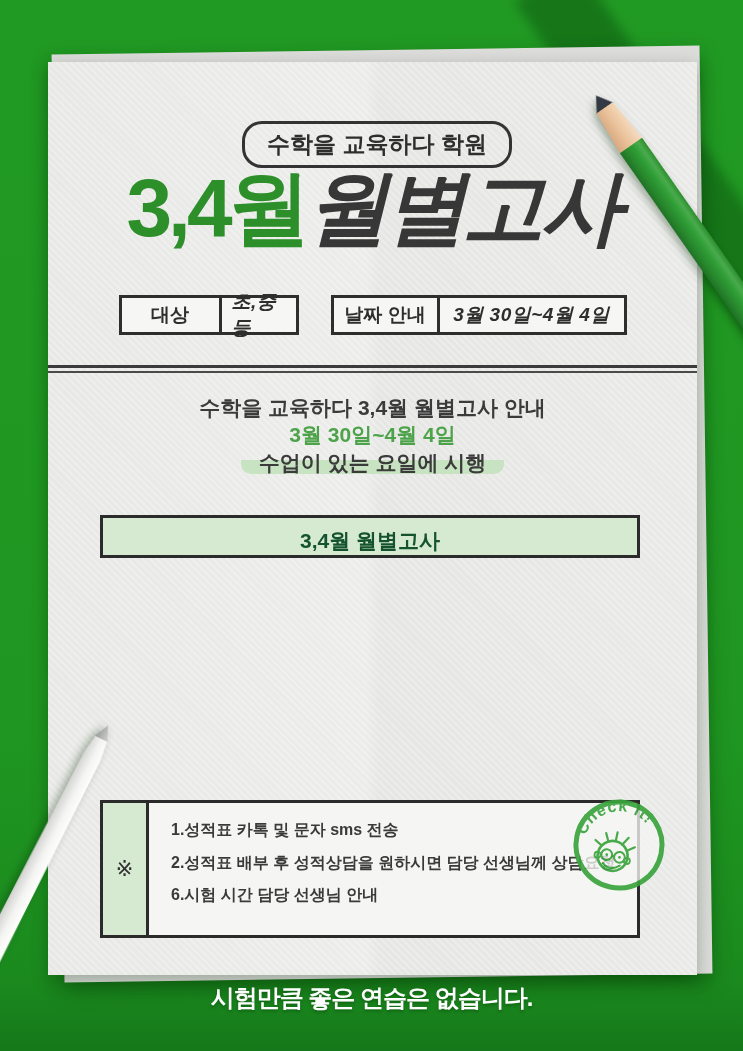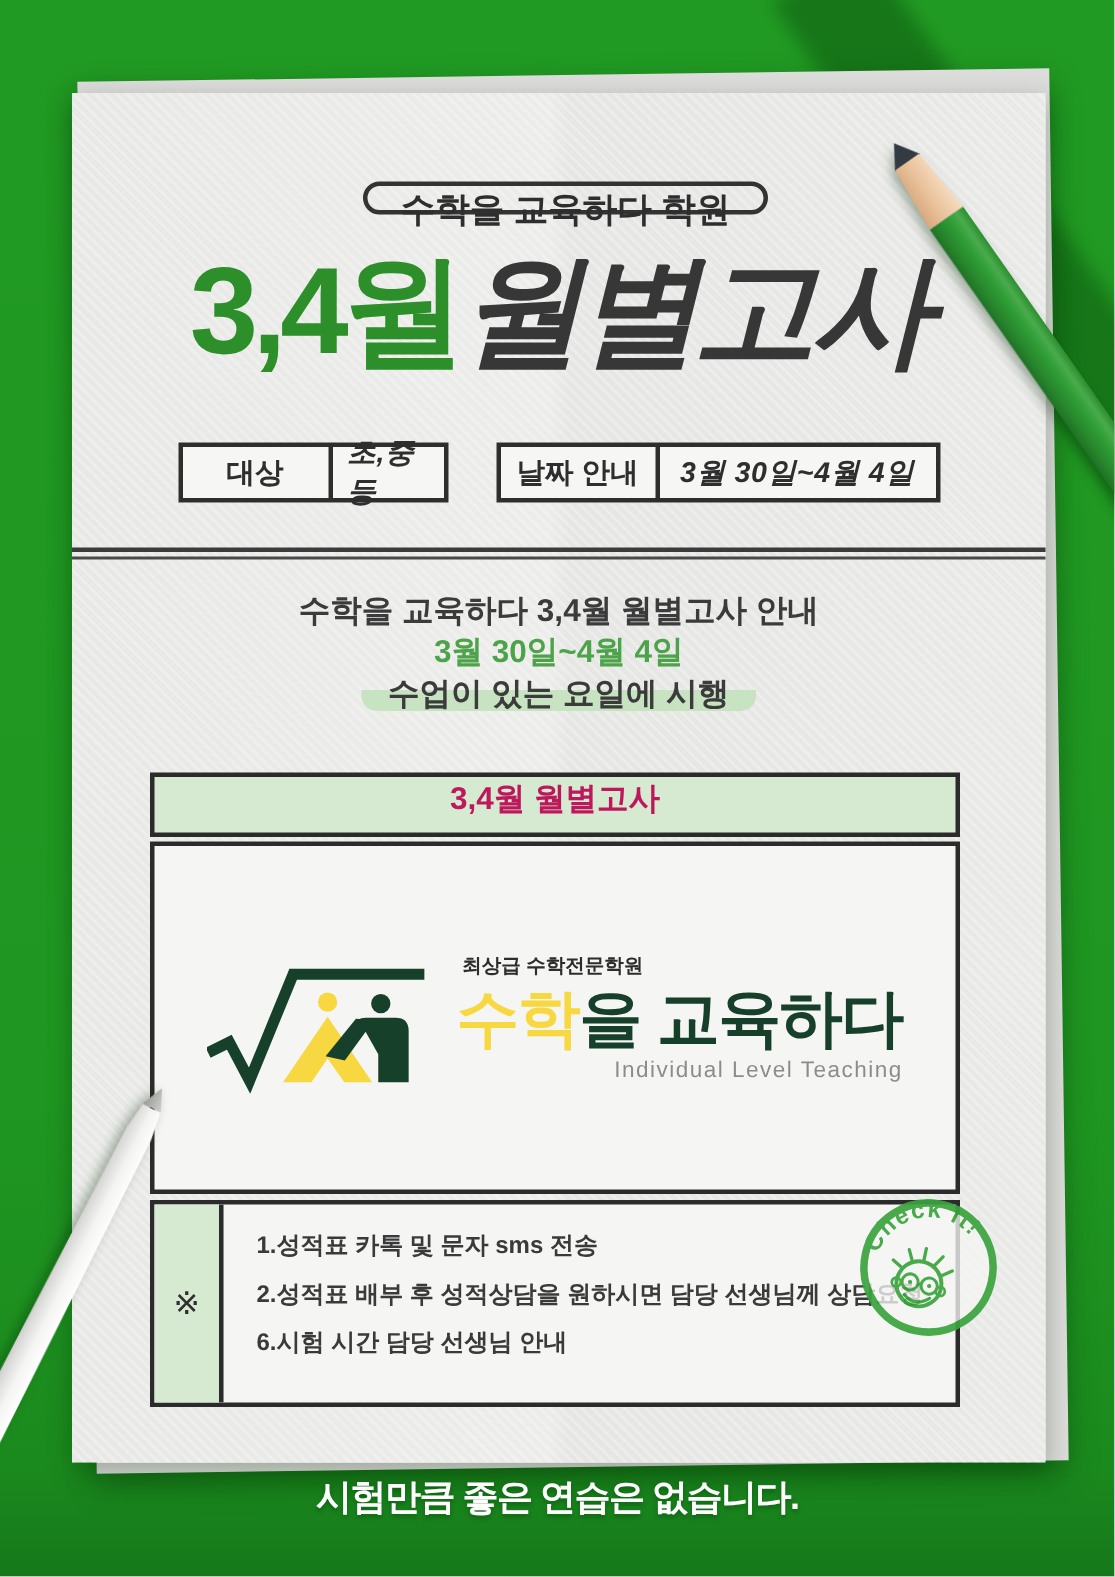--- a/index.html
+++ b/index.html
@@ -18,22 +18,22 @@
   .paper-back { position:absolute; left:58px; top:50px; width:648px; height:928px;
                 background:#dcdcda; transform:rotate(-.8deg);
                 box-shadow:0 8px 20px rgba(0,40,0,.35); }
   .paper { position:absolute; left:48px; top:62px; width:649px; height:913px;
            background:
              repeating-linear-gradient(45deg, rgba(255,255,255,.25) 0 2px, rgba(0,0,0,0) 2px 5px),
              linear-gradient(90deg,#e8e8e6 0%, #ececea 49%, #e6e6e4 51%, #e9e9e7 100%);
            box-shadow:0 6px 16px rgba(0,40,0,.30); }
 
   
-  .badge { position:absolute; left:194px; top:59px; width:270px; height:22px;
-           border:3px solid #333; border-radius:20px; display:flex; align-items:flex-start;
+  .badge { position:absolute; left:194px; top:59px; width:270px; height:47px;
+           border:3px solid #333; border-radius:20px; display:flex; align-items:center;
            justify-content:center; font-size:23px; font-weight:700; color:#2e2e2e; }
 
   
   .title { position:absolute; left:0; top:96px; width:100%; text-align:center;
            font-size:82px; line-height:100px; font-weight:900; letter-spacing:-4px;
            white-space:nowrap; }
   .t-green { color:#2c8f2a; }
   .t-dark  { color:#373737;font-style:italic; }
 
   
@@ -54,22 +54,22 @@
   
   .announce { position:absolute; left:0; top:332px; width:100%; text-align:center; }
   .announce p { font-weight:800; font-size:21px; line-height:27px; color:#3b3b3b; }
   .announce .a2 { color:#4ca349; }
   .announce .a3 { margin-top:1px; }
   .hl { background:linear-gradient(180deg, rgba(0,0,0,0) 38%, #c7e3c2 38%);
         border-radius:10px; padding:0 18px; }
 
   
   .card-header { position:absolute; left:52px; top:453px; width:540px; height:43px;
-                 background:#d6e9d1; border:3px solid #2b2b2b; display:flex; align-items:flex-start;
-                 justify-content:center; font-size:21px; font-weight:800; color:#be185d; }
+                 background:#d6e9d1; border:3px solid #2b2b2b; display:flex; align-items:flex-end;
+                 justify-content:center; font-size:21px; font-weight:800; color:#14532d; }
   .logo-box { position:absolute; left:52px; top:499px; width:540px; height:235px;
               background:#f5f5f3; border:3px solid #2b2b2b; display:flex; align-items:center;
               justify-content:center; gap:14px; }
   .logo-mark { width:152px; height:136px; margin-top:14px; }
   .logo-text { display:flex; flex-direction:column; }
   .logo-text .tagline { font-size:13px; font-weight:700; color:#2d2d2d; margin-left:4px; }
   .logo-text .name { font-size:42px; font-weight:900; letter-spacing:-1px; line-height:52px;
                      white-space:nowrap; }
   .name .ny { color:#f8d840; } .name .nd { color:#17402b; }
   .logo-text .sub { font-size:15px; color:#8c8c8c; letter-spacing:1px; align-self:flex-end; }
@@ -146,35 +146,20 @@
     <div class="announce">
       <p class="a1">수학을 교육하다 3,4월 월별고사 안내</p>
       <p class="a2">3월 30일~4월 4일</p>
       <p class="a3"><span class="hl">수업이 있는 요일에 시행</span></p>
     </div>
 
     <div class="card-header">
       <span>3,4월 월별고사</span>
     </div>
 
-    <div class="logo-box">
-      <svg class="logo-mark" viewBox="0 0 450 400">
-        <path d="M 12,242 L 44,226 L 84,302 L 170,92 L 418,92" fill="none" stroke="#17402b" stroke-width="22" stroke-linejoin="miter" stroke-linecap="square"></path>
-        <path d="M 300,182 Q 302,178 314,178 L 372,178 Q 398,178 398,204 L 398,305 L 338,305 L 338,250 L 300,182 Z" fill="#17402b"></path>
-        <circle cx="343" cy="150" r="19" fill="#17402b"></circle>
-        <path d="M 238,176 L 326,305 L 271,305 L 238,258 L 206,305 L 150,305 Z" fill="#f8d840"></path>
-        <path d="M 234,254 L 294,180 L 330,182 L 272,262 Z" fill="#17402b"></path>
-        <circle cx="238" cy="147" r="19" fill="#f8d840"></circle>
-      </svg>
-      <div class="logo-text">
-        <div class="tagline">최상급 수학전문학원</div>
-        <div class="name"><span class="ny">수학</span><span class="nd">을 교육하다</span></div>
-        <div class="sub">Individual Level Teaching</div>
-      </div>
-    </div>
 
     <div class="notes">
       <div class="notes-marker">※</div>
       <div class="notes-body">
         <p>1.성적표 카톡 및 문자 sms 전송</p>
         <p>2.성적표 배부 후 성적상담을 원하시면 담당 선생님께 상담요청</p>
         <p>6.시험 시간 담당 선생님 안내</p>
       </div>
     </div>
 

